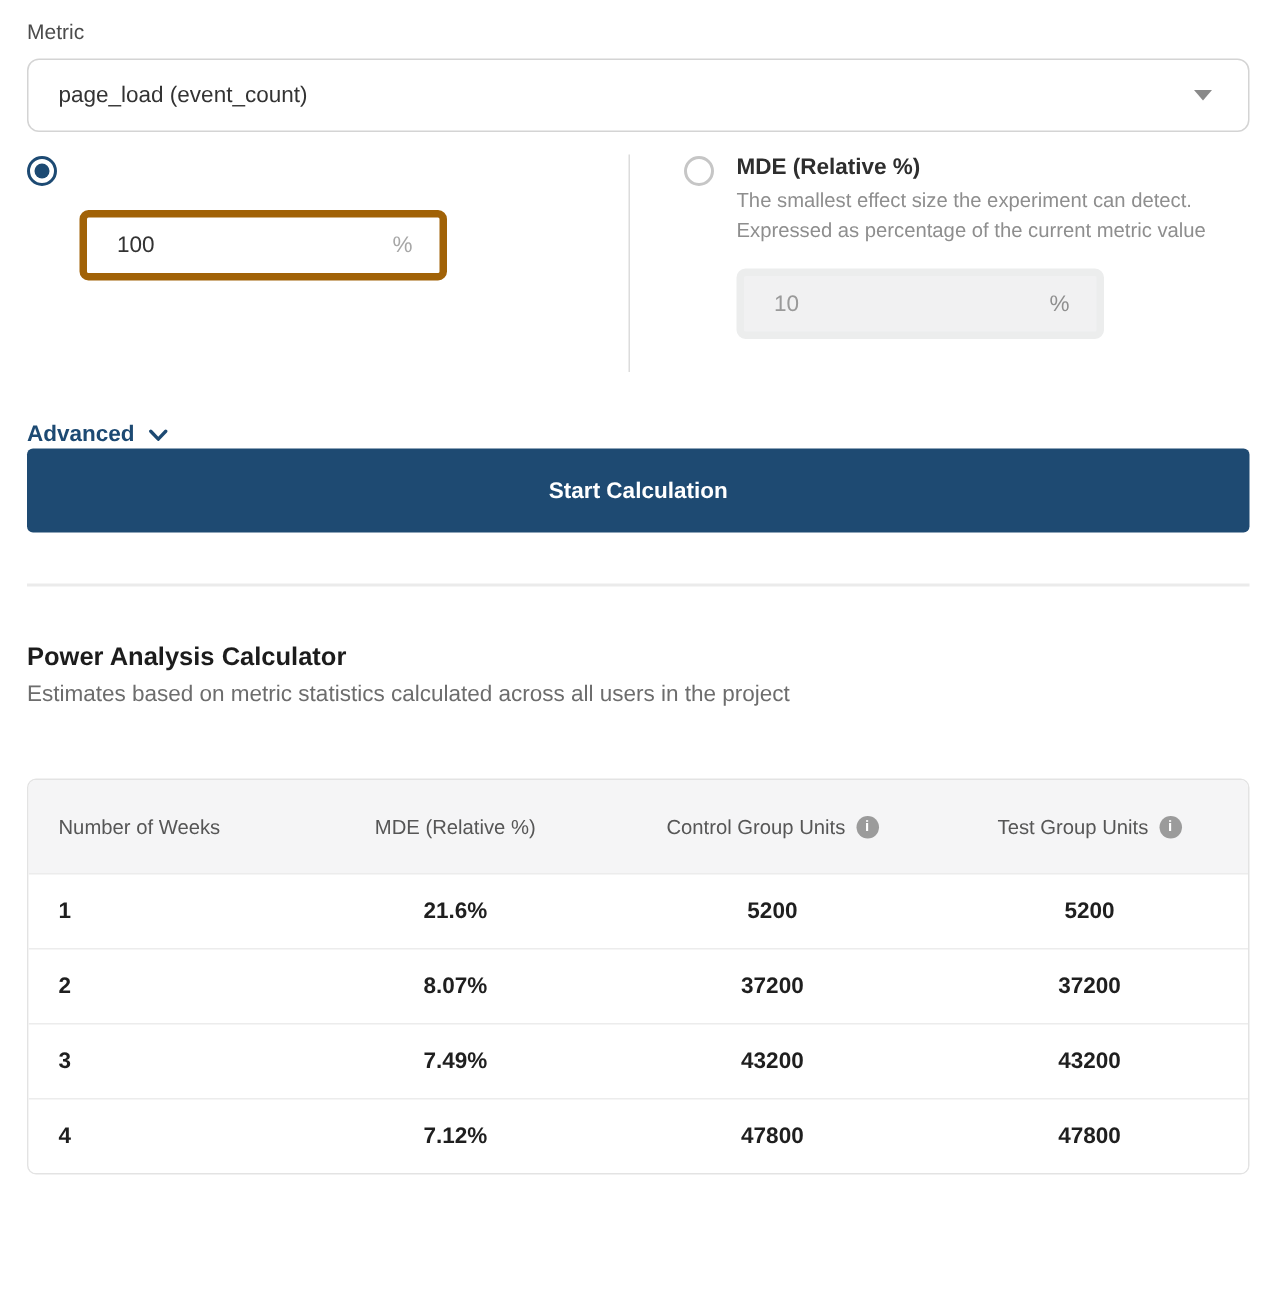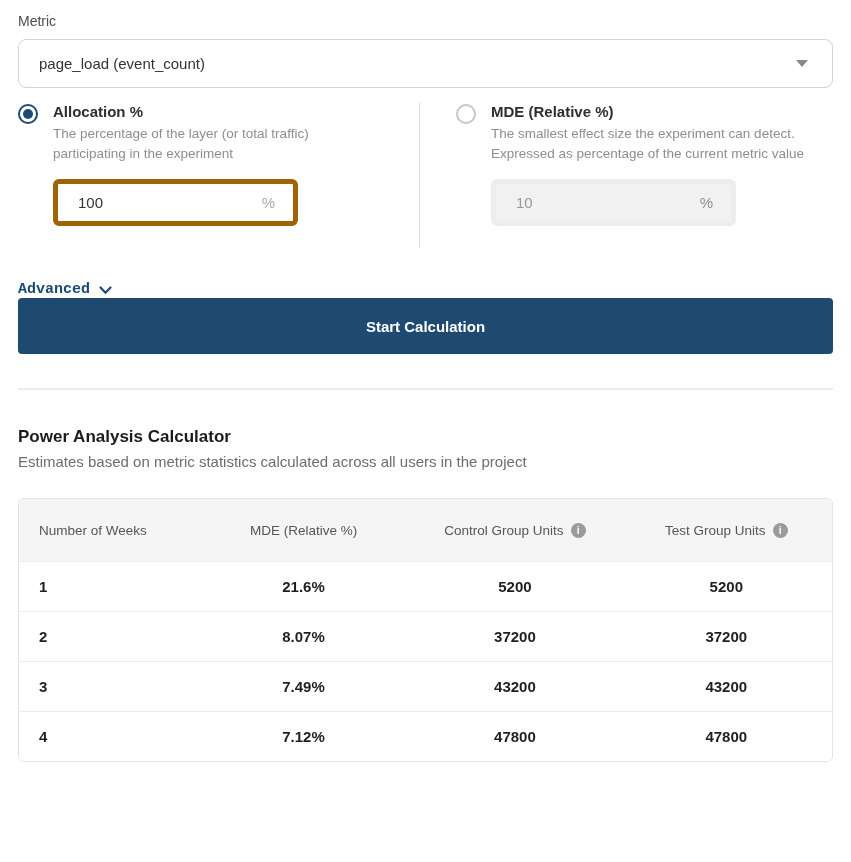--- a/index.html
+++ b/index.html
@@ -96,21 +96,20 @@
   
   .advanced {
     margin-top: 33px;
     display: inline-flex;
     align-items: center;
     gap: 9px;
     font-size: 15px;
     font-weight: bold;
     color: #1d4a73;
     cursor: pointer;
-    font-family: Liberation Mono, monospace;
   }
   .advanced svg { margin-top: 2px; }
 
   
   .start-btn {
     display: block;
     width: 100%;
     height: 56px;
     background: #1e4a72;
     color: #fff;
@@ -123,21 +122,21 @@
   }
 
   .h-divider { margin-top: 34px; height: 2px; background: #ebebeb; }
 
   
   .results-title { margin-top: 37px; font-size: 17px; font-weight: bold; color: #1c1c1c; }
   .results-subtitle { margin-top: 6px; font-size: 15px; color: #6d6d6d; }
 
   
   .table {
-    margin-top: 28px;
+    margin-top: 48px;
     border: 1px solid #e3e3e3;
     border-radius: 6px;
     overflow: hidden;
     width: 100%;
   }
   .thead {
     display: flex;
     align-items: center;
     height: 62px;
     background: #f5f5f6;
@@ -181,24 +180,20 @@
   <div class="select">
     <span>page_load (event_count)</span>
     <span class="caret"></span>
   </div>
 
 
   <div class="options-row">
     <div class="option-col left">
       <div class="radio-row">
         <span class="radio selected"></span>
-        <div>
-          <div class="option-title">Allocation %</div>
-          <div class="option-desc">The percentage of the layer (or total traffic) participating in the experiment</div>
-        </div>
       </div>
       <div class="pct-field">
         <input type="text" value="100" style="">
         <span class="unit">%</span>
       </div>
     </div>
 
     <div class="v-divider"></div>
 
     <div class="option-col right">

